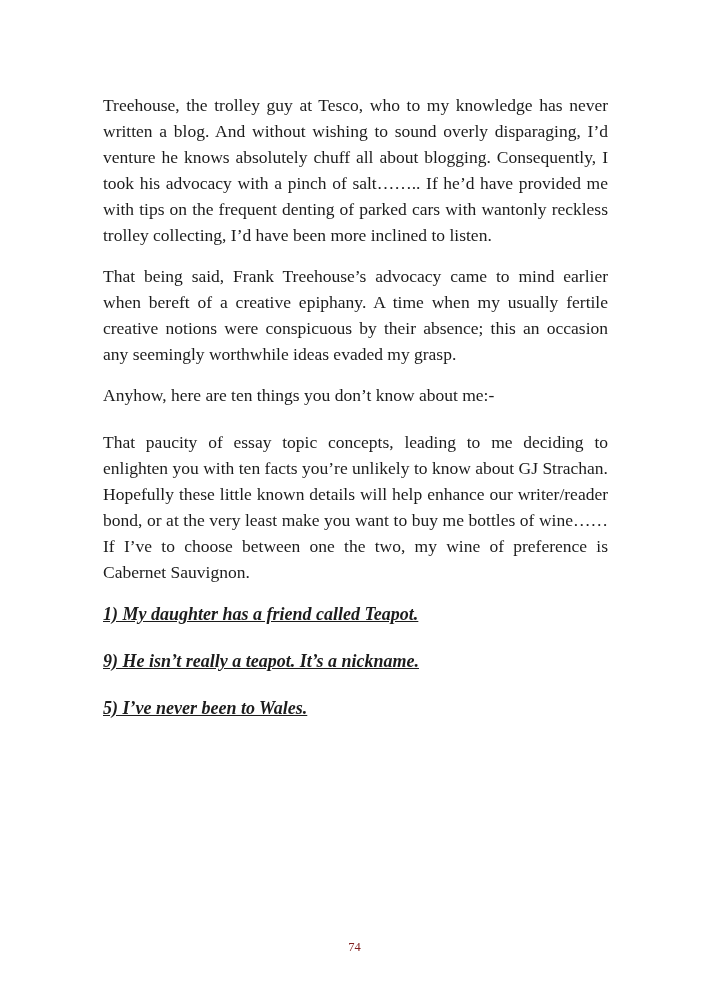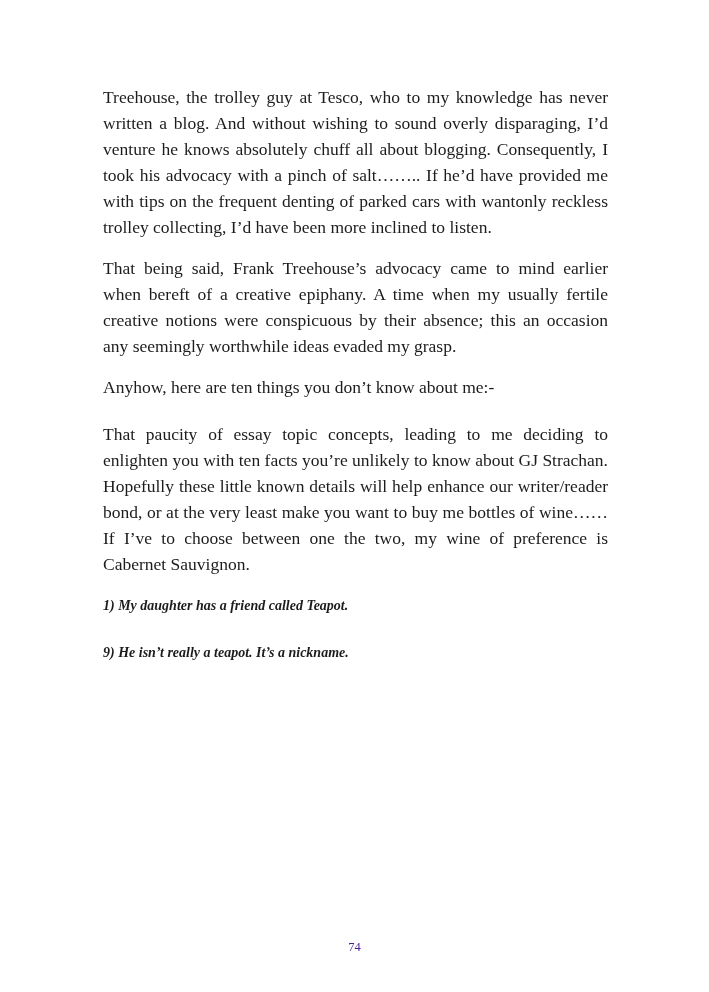--- a/index.html
+++ b/index.html
@@ -21,56 +21,58 @@
     height: 992px;
     background: #ffffff;
   }
   .text-column {
     position: absolute;
     left: 103px;
     top: 80px;
     width: 505px;
   }
   p.body-par {
-    margin: 4px 0 15px 0;
+    margin: 12px 0 15px 0;
     font-size: 17.5px;
     line-height: 26px;
     text-align: justify;
     text-justify: inter-word;
   }
   p.body-par.last-plain {
     margin-bottom: 21px;
   }
   p.list-item {
     margin: 12px 0 19px 0;
-    font-size: 14px;
+    font-size: 18px;
     line-height: 28px;
     font-weight: bold;
     font-style: italic;
     text-align: justify;
     text-justify: inter-word;
+    text-decoration: underline;
   }
   .page-number {
     position: absolute;
     left: 0;
     top: 940px;
     width: 709px;
     text-align: center;
     font-size: 12.5px;
-    color: #4c1d95;
+    color: #7f1d1d;
   }
 </style>
 </head>
 <body>
 
 <div class="page">
   <div class="text-column">
     <p class="body-par">Treehouse, the trolley guy at Tesco, who to my knowledge has never written a blog. And without wishing to sound overly disparaging, I’d venture he knows absolutely chuff all about blogging. Consequently, I took his advocacy with a pinch of salt…….. If he’d have provided me with tips on the frequent denting of parked cars with wantonly reckless trolley collecting, I’d have been more inclined to listen.</p>
     <p class="body-par">That being said, Frank Treehouse’s advocacy came to mind earlier when bereft of a creative epiphany. A time when my usually fertile creative notions were conspicuous by their absence; this an occasion any seemingly worthwhile ideas evaded my grasp.</p>
     <p class="body-par last-plain">Anyhow, here are ten things you don’t know about me:-</p>
     <p class="body-par">That paucity of essay topic concepts, leading to me deciding to enlighten you with ten facts you’re unlikely to know about GJ Strachan. Hopefully these little known details will help enhance our writer/reader bond, or at the very least make you want to buy me bottles of wine…… If I’ve to choose between one the two, my wine of preference is Cabernet Sauvignon.</p>
 
     <p class="list-item">1) My daughter has a friend called Teapot.</p>
     <p class="list-item">9) He isn’t really a teapot. It’s a nickname.</p>
+    <p class="list-item">5) I’ve never been to Wales.</p>
   </div>
 
   <div class="page-number">74</div>
 </div>
 
 </body></html>

